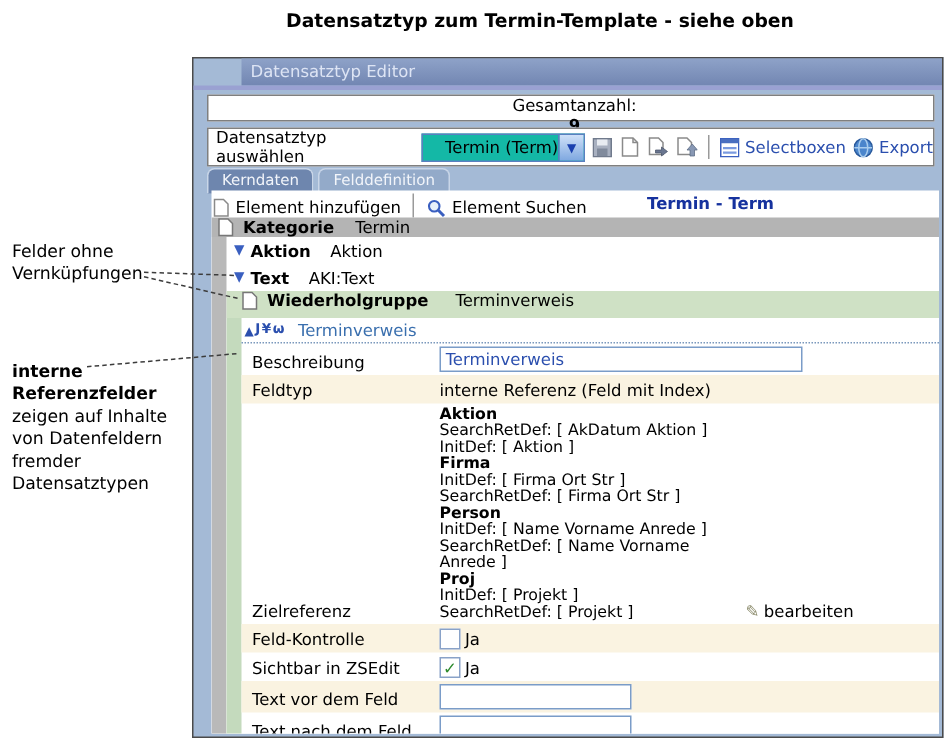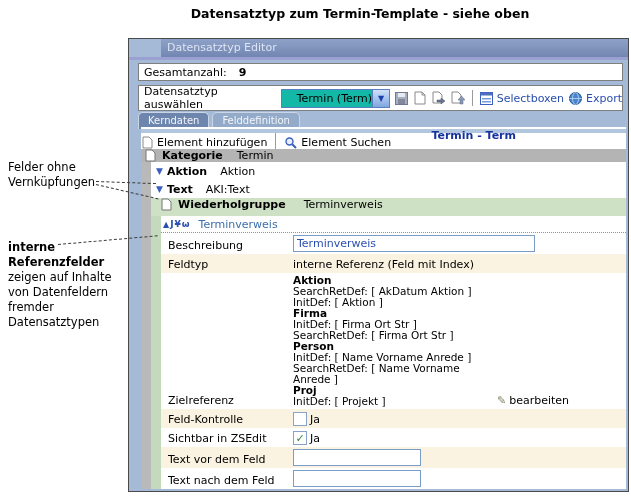--- a/index.html
+++ b/index.html
@@ -21,21 +21,21 @@
   .d3{left:58px;top:244px;width:100px;transform:rotate(-5deg);}
 
   
   .window{position:absolute;left:128px;top:38px;width:499px;height:452px;
     border:1px solid #4a4a4a;background:#a4bad6;z-index:1;}
   .titlebar{height:18px;background:linear-gradient(#8ea2c8,#7286b2);
     color:#dde4f4;font-size:11px;line-height:18px;padding-left:6px;margin-left:32px;}
   .tdivider{height:3px;background:#9aa1d2;}
   .bar{position:absolute;left:9px;right:5px;background:#fff;border:1px solid #7f7f7f;
     display:flex;align-items:center;}
-  .total-bar{top:24px;height:16px;padding-left:5px;gap:12px;}
+  .total-bar{top:24px;height:16px;padding-left:5px;gap:0;flex-direction:column;}
   .select-bar{top:46px;height:24px;padding-left:5px;gap:5px;}
   .select{display:inline-flex;width:128px;height:17px;border:1px solid #5a7fc0;
     background:#14b8a6;align-items:center;margin-left:18px;text-align:right;}
   .select-text{flex:1;padding-left:3px;font-size:11px;white-space:nowrap;overflow:hidden;}
   .select-btn{width:16px;height:100%;background:linear-gradient(#cfe0f8,#7fa8e0);
     border-left:1px solid #5a7fc0;color:#1a3fae;font-size:8px;display:flex;
     align-items:center;justify-content:center;}
   .ico-btn{display:inline-flex;width:16px;height:16px;align-items:center;justify-content:center;}
   .vsep{width:1px;height:16px;background:#9a9a9a;margin:0 2px;}
   .blue-link{color:#2b4fae;white-space:nowrap;}
@@ -246,20 +246,21 @@
             <div>SearchRetDef: [ AkDatum Aktion ]</div>
             <div>InitDef: [ Aktion ]</div>
             <b>Firma</b>
             <div>InitDef: [ Firma Ort Str ]</div>
             <div>SearchRetDef: [ Firma Ort Str ]</div>
             <b>Person</b>
             <div>InitDef: [ Name Vorname Anrede ]</div>
             <div>SearchRetDef: [ Name Vorname Anrede ]</div>
             <b>Proj</b>
             <div>InitDef: [ Projekt ]</div>
+            <div>SearchRetDef: [ Projekt ]</div>
           </div>
           <span class="edit-link">
             <span class="pencil">✎</span>
             <span>bearbeiten</span>
           </span>
         </div>
 
         <div class="frow shade">
           <span class="flabel">Feld-Kontrolle</span>
           <span class="cb"></span>

